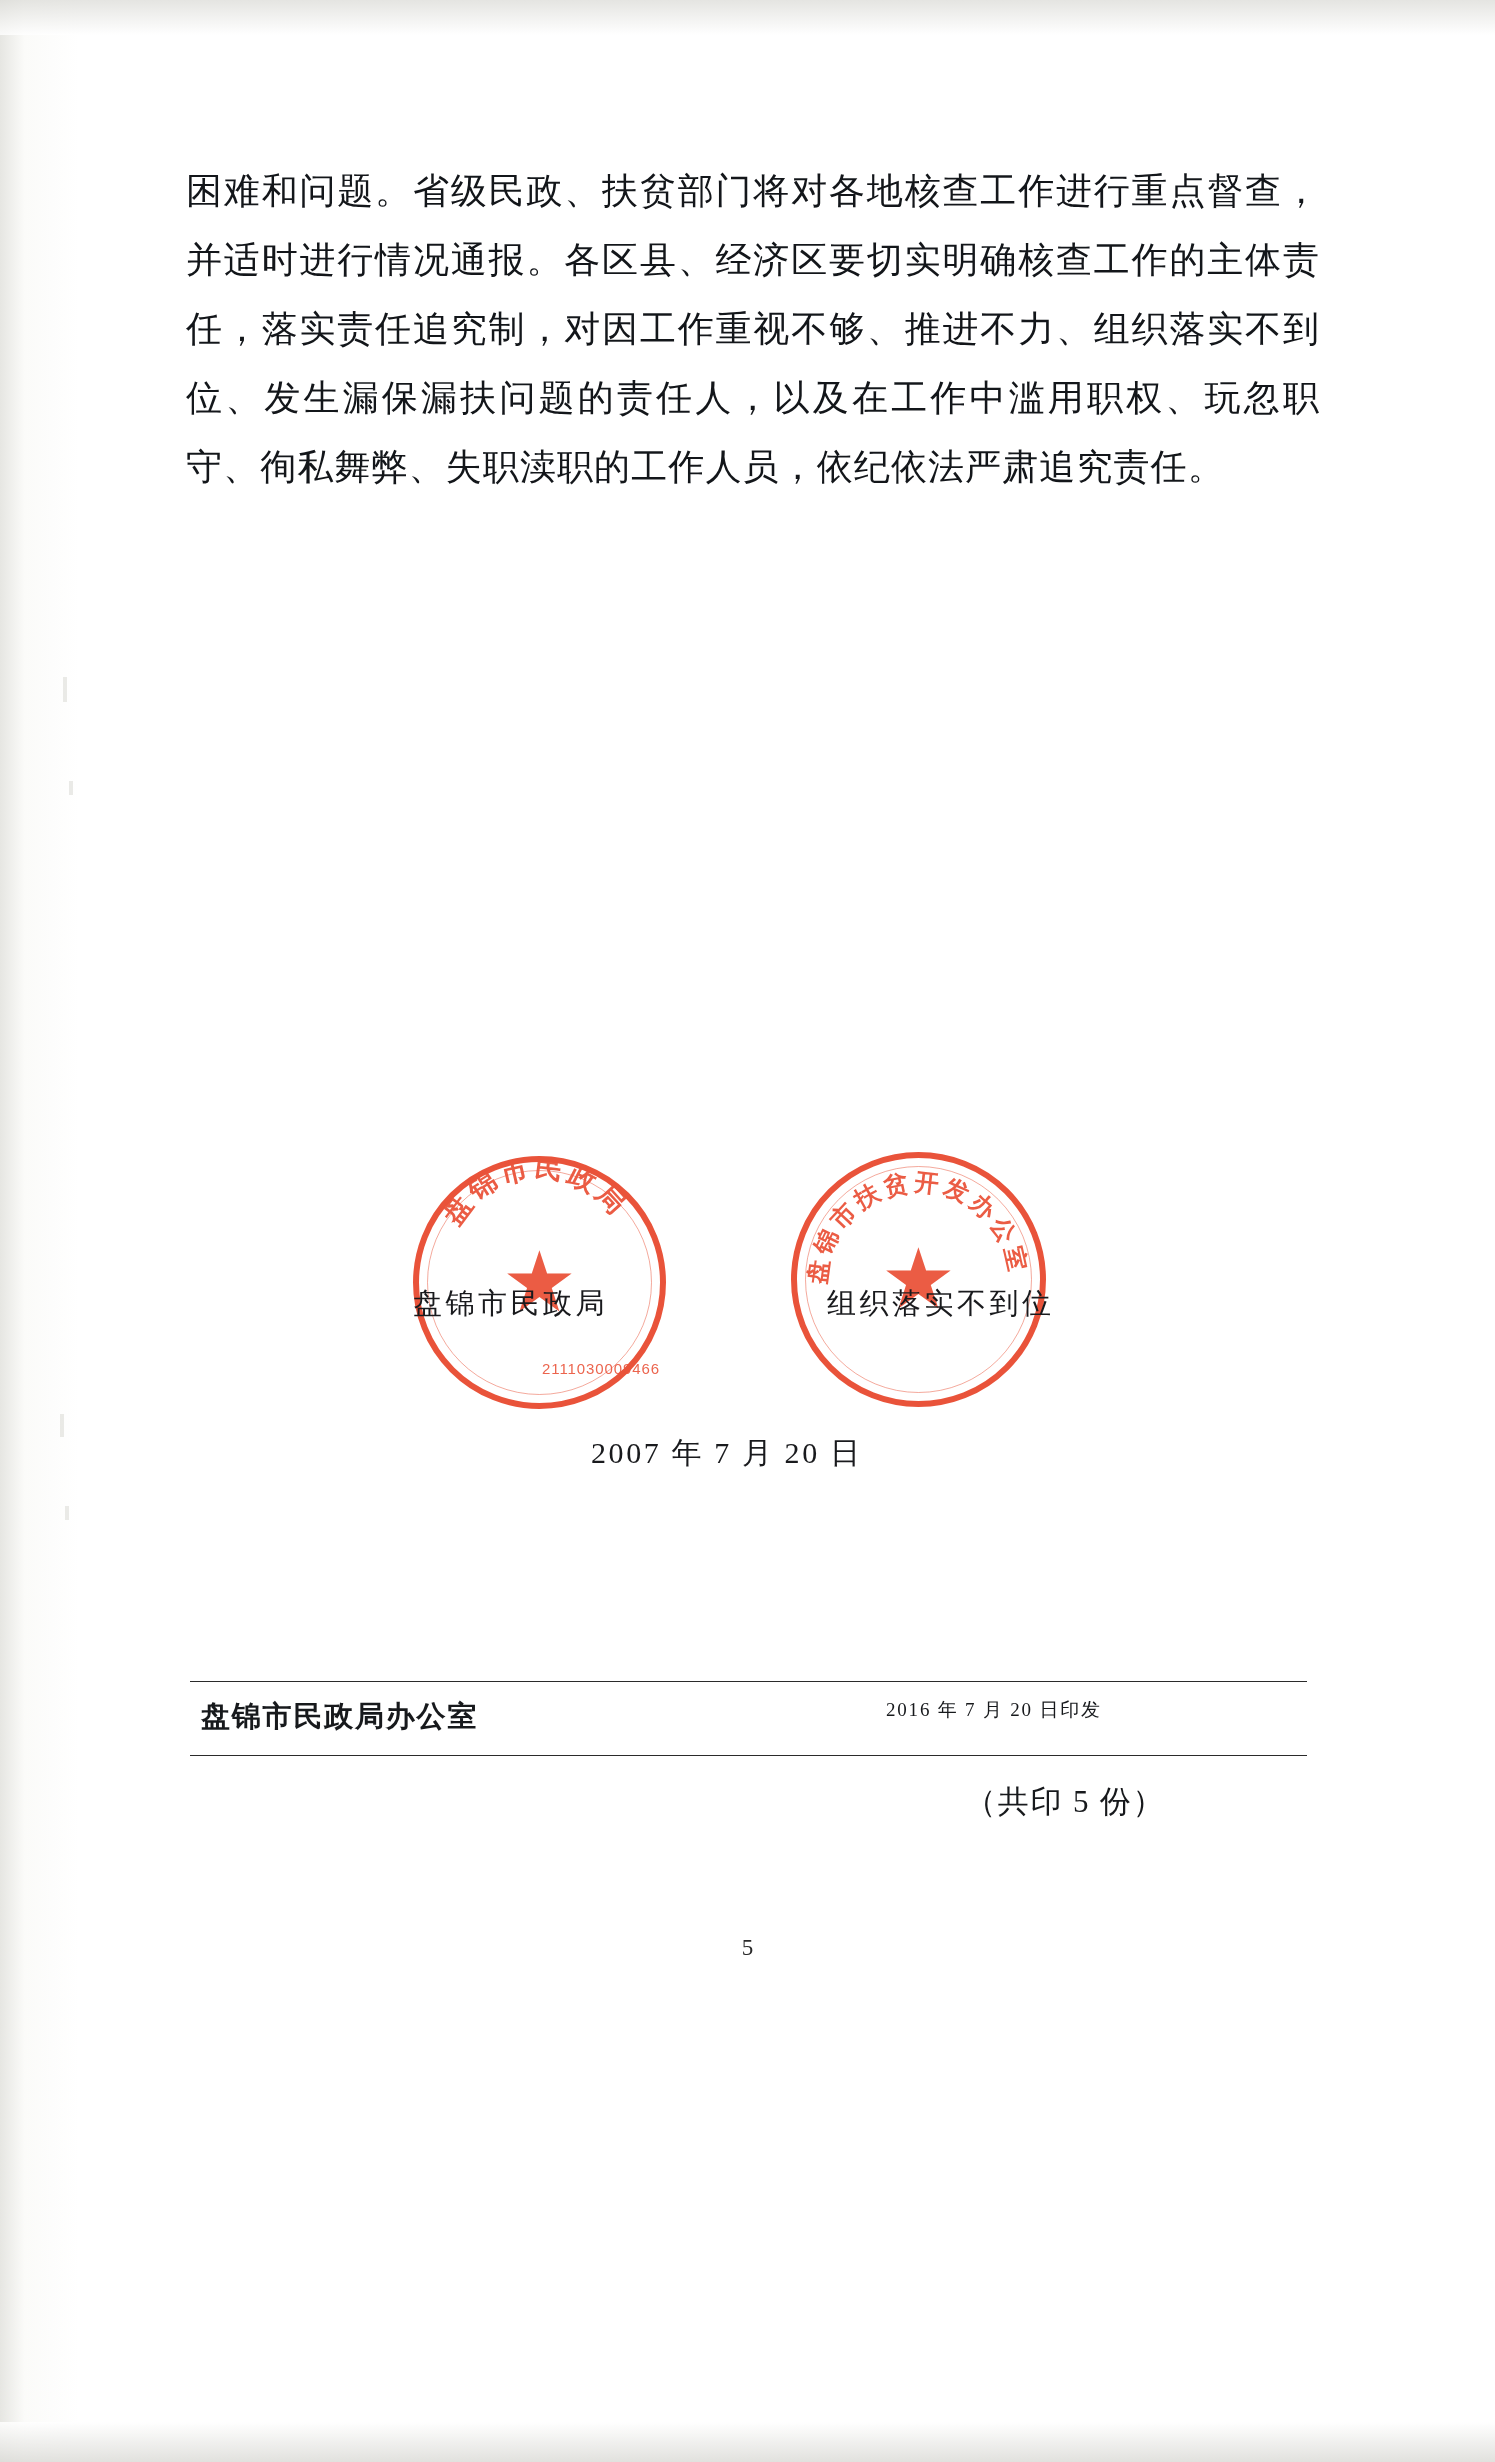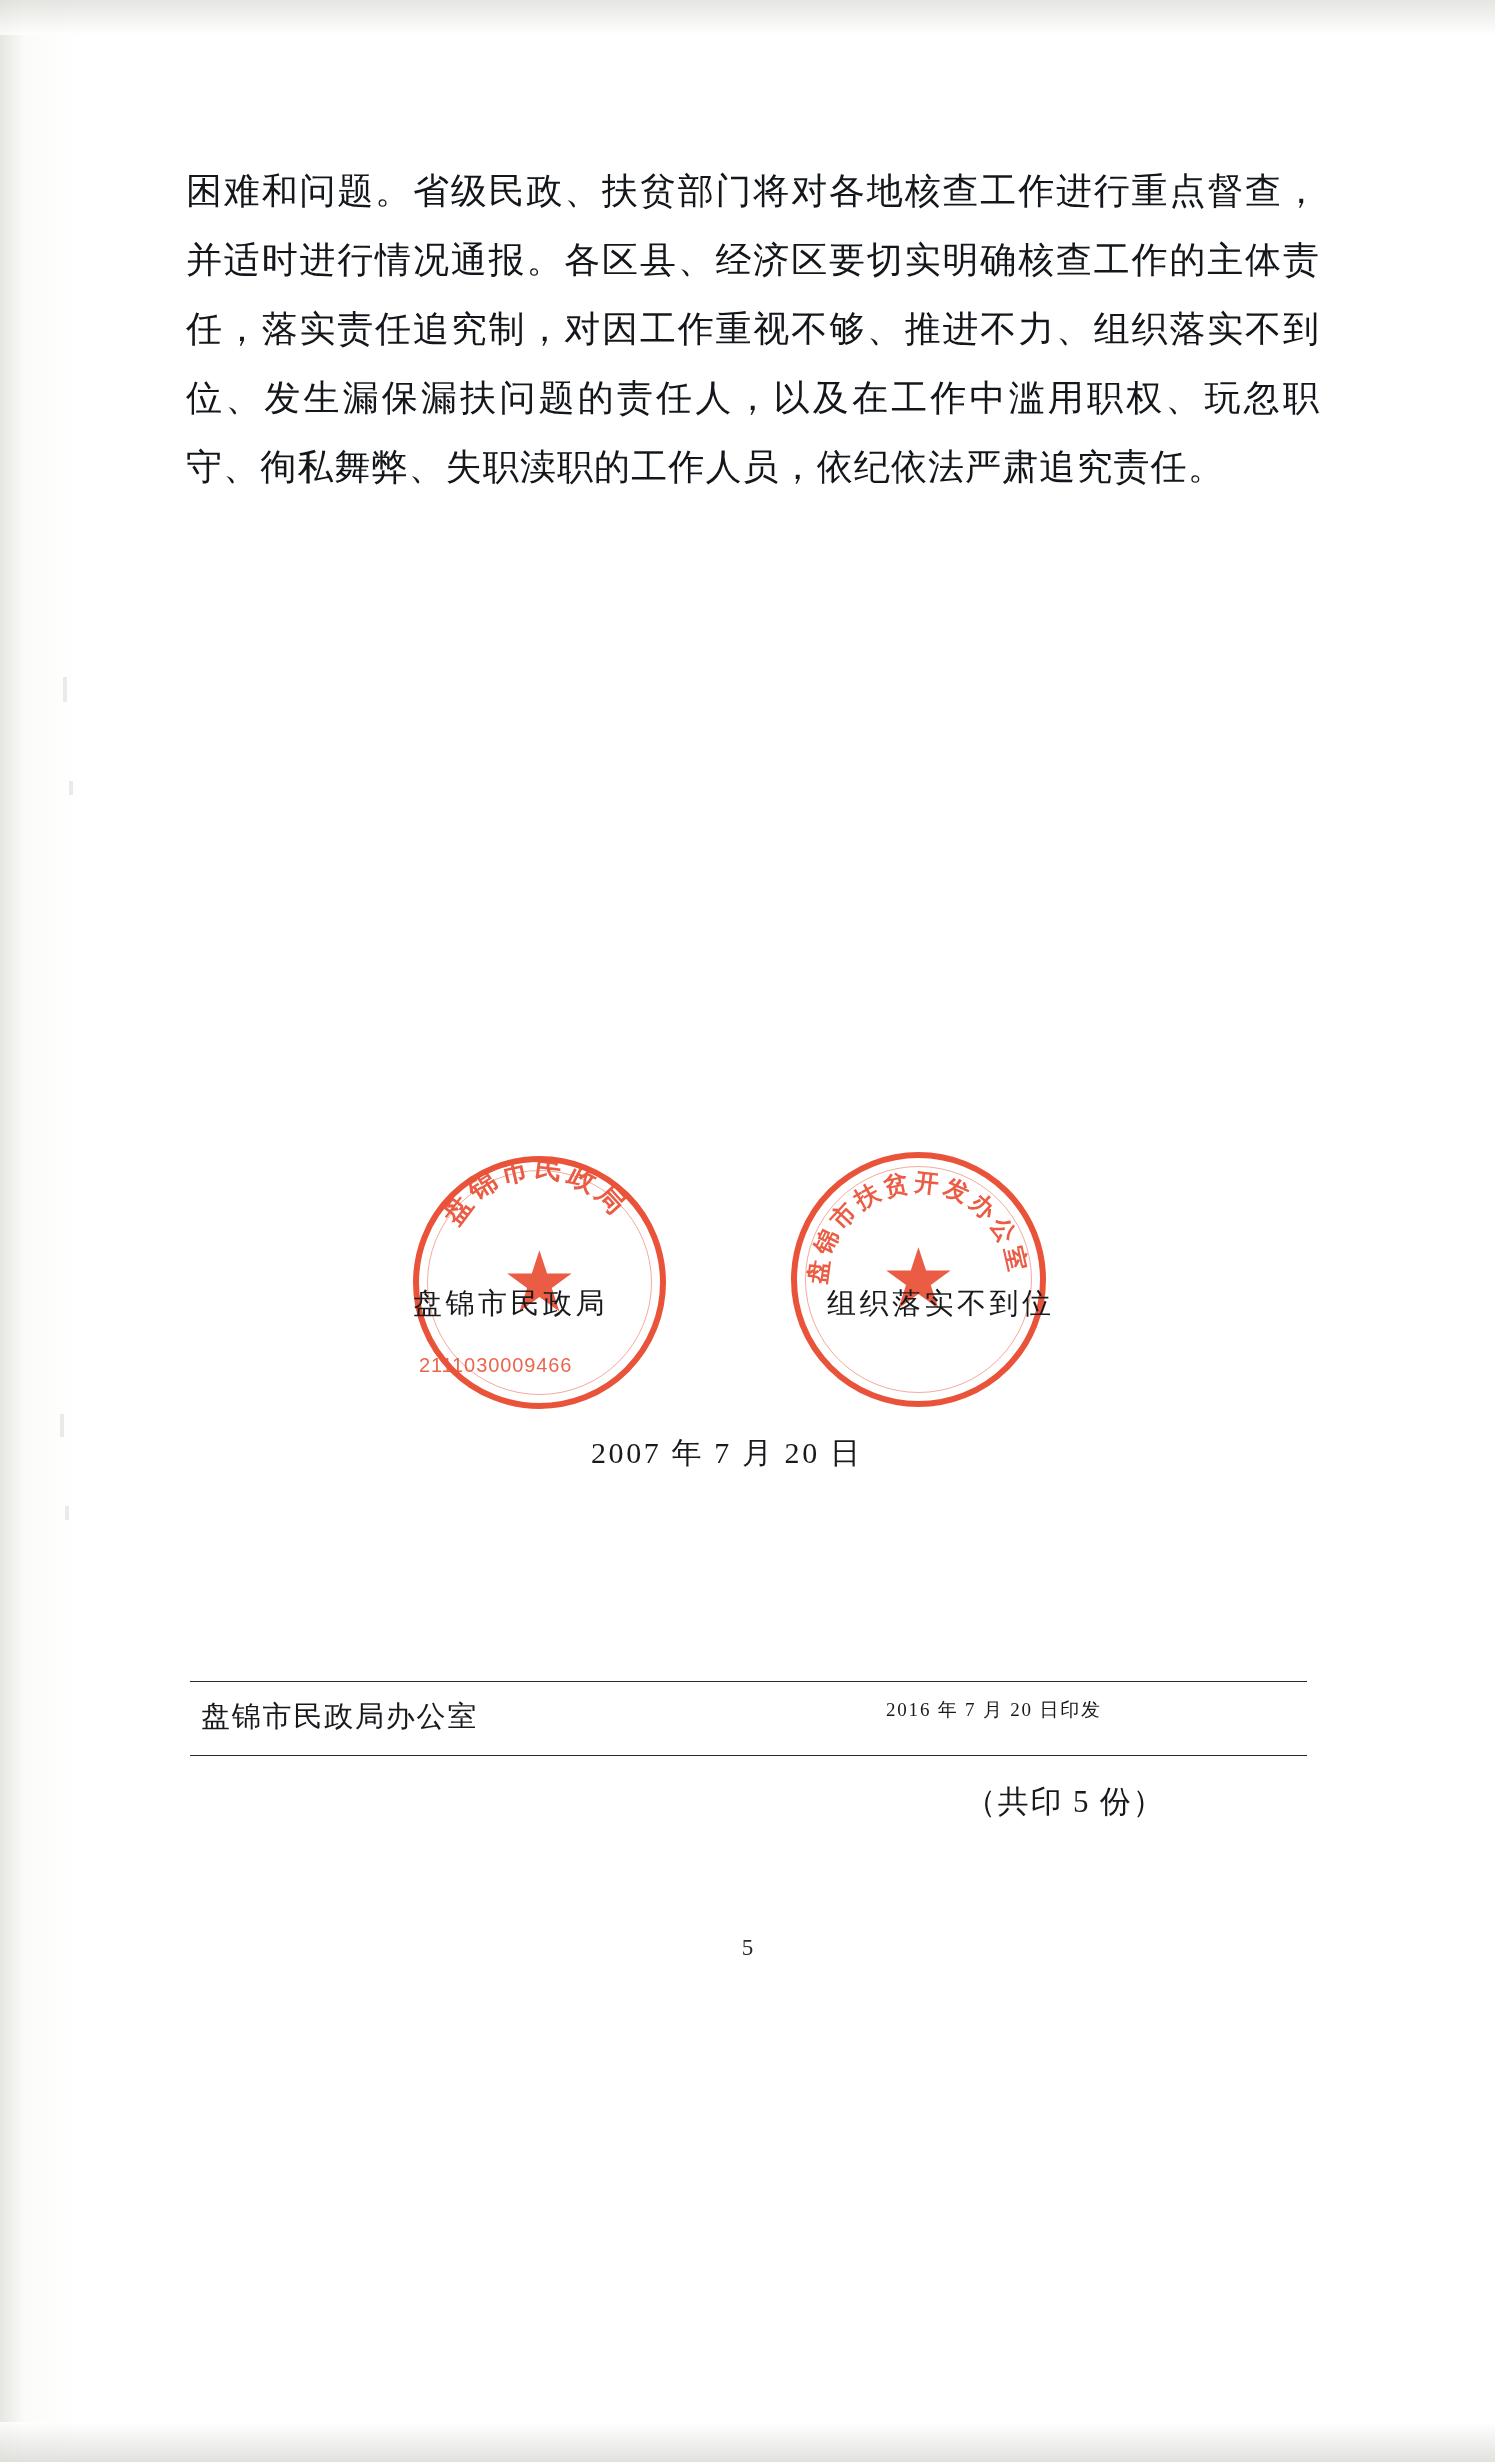--- a/index.html
+++ b/index.html
@@ -108,23 +108,23 @@
     font-family: "Liberation Sans", sans-serif;
     font-weight: bold;
     letter-spacing: 5px;
     opacity: .95;
   }
   .seal-code {
     position: absolute;
     left: 0;
     bottom: 26px;
     width: 100%;
-    text-align: left;
+    text-align: right;
     font-family: "Liberation Sans", sans-serif;
-    font-size: 20px;
+    font-size: 15px;
     color: #e8452a;
     letter-spacing: 0.9px;
     opacity: .9;
   }
 
   
   .sign-line {
     position: absolute;
     font-family: "Liberation Serif", serif;
     font-size: 29px;
@@ -152,20 +152,21 @@
   #footer-rule-bottom { top: 1755px; }
 
   #footer-issuer {
     position: absolute;
     left: 201px;
     top: 1697px;
     font-size: 29px;
     letter-spacing: 1.8px;
     color: #17191c;
     white-space: nowrap;
+    font-weight: bold;
   }
   #footer-date {
     position: absolute;
     left: 886px;
     top: 1697px;
     font-size: 19px;
     letter-spacing: 1.8px;
     color: #17191c;
     white-space: nowrap;
     text-align: center;

